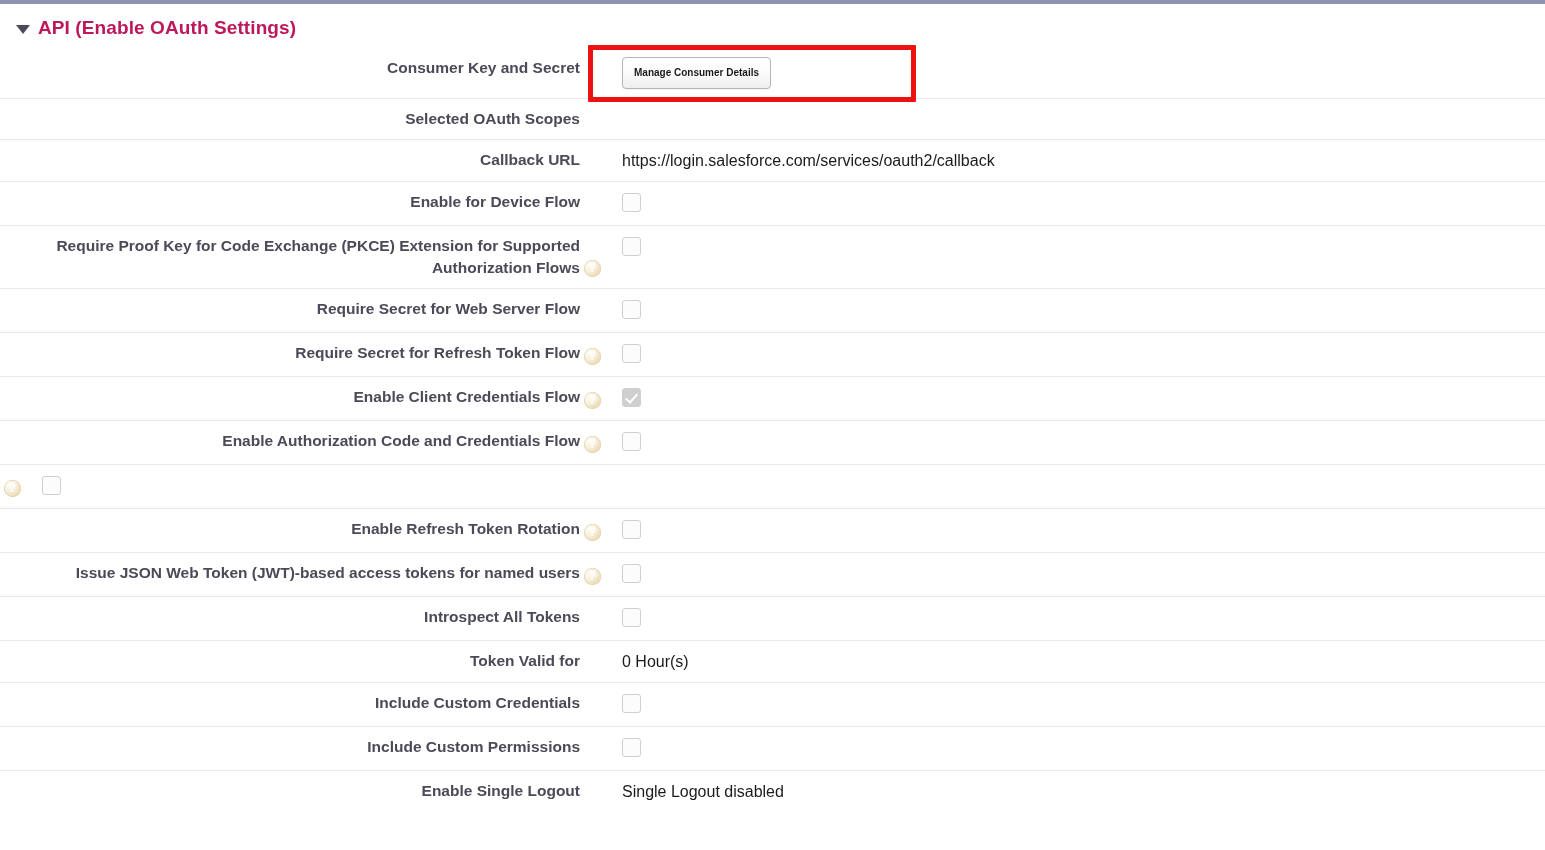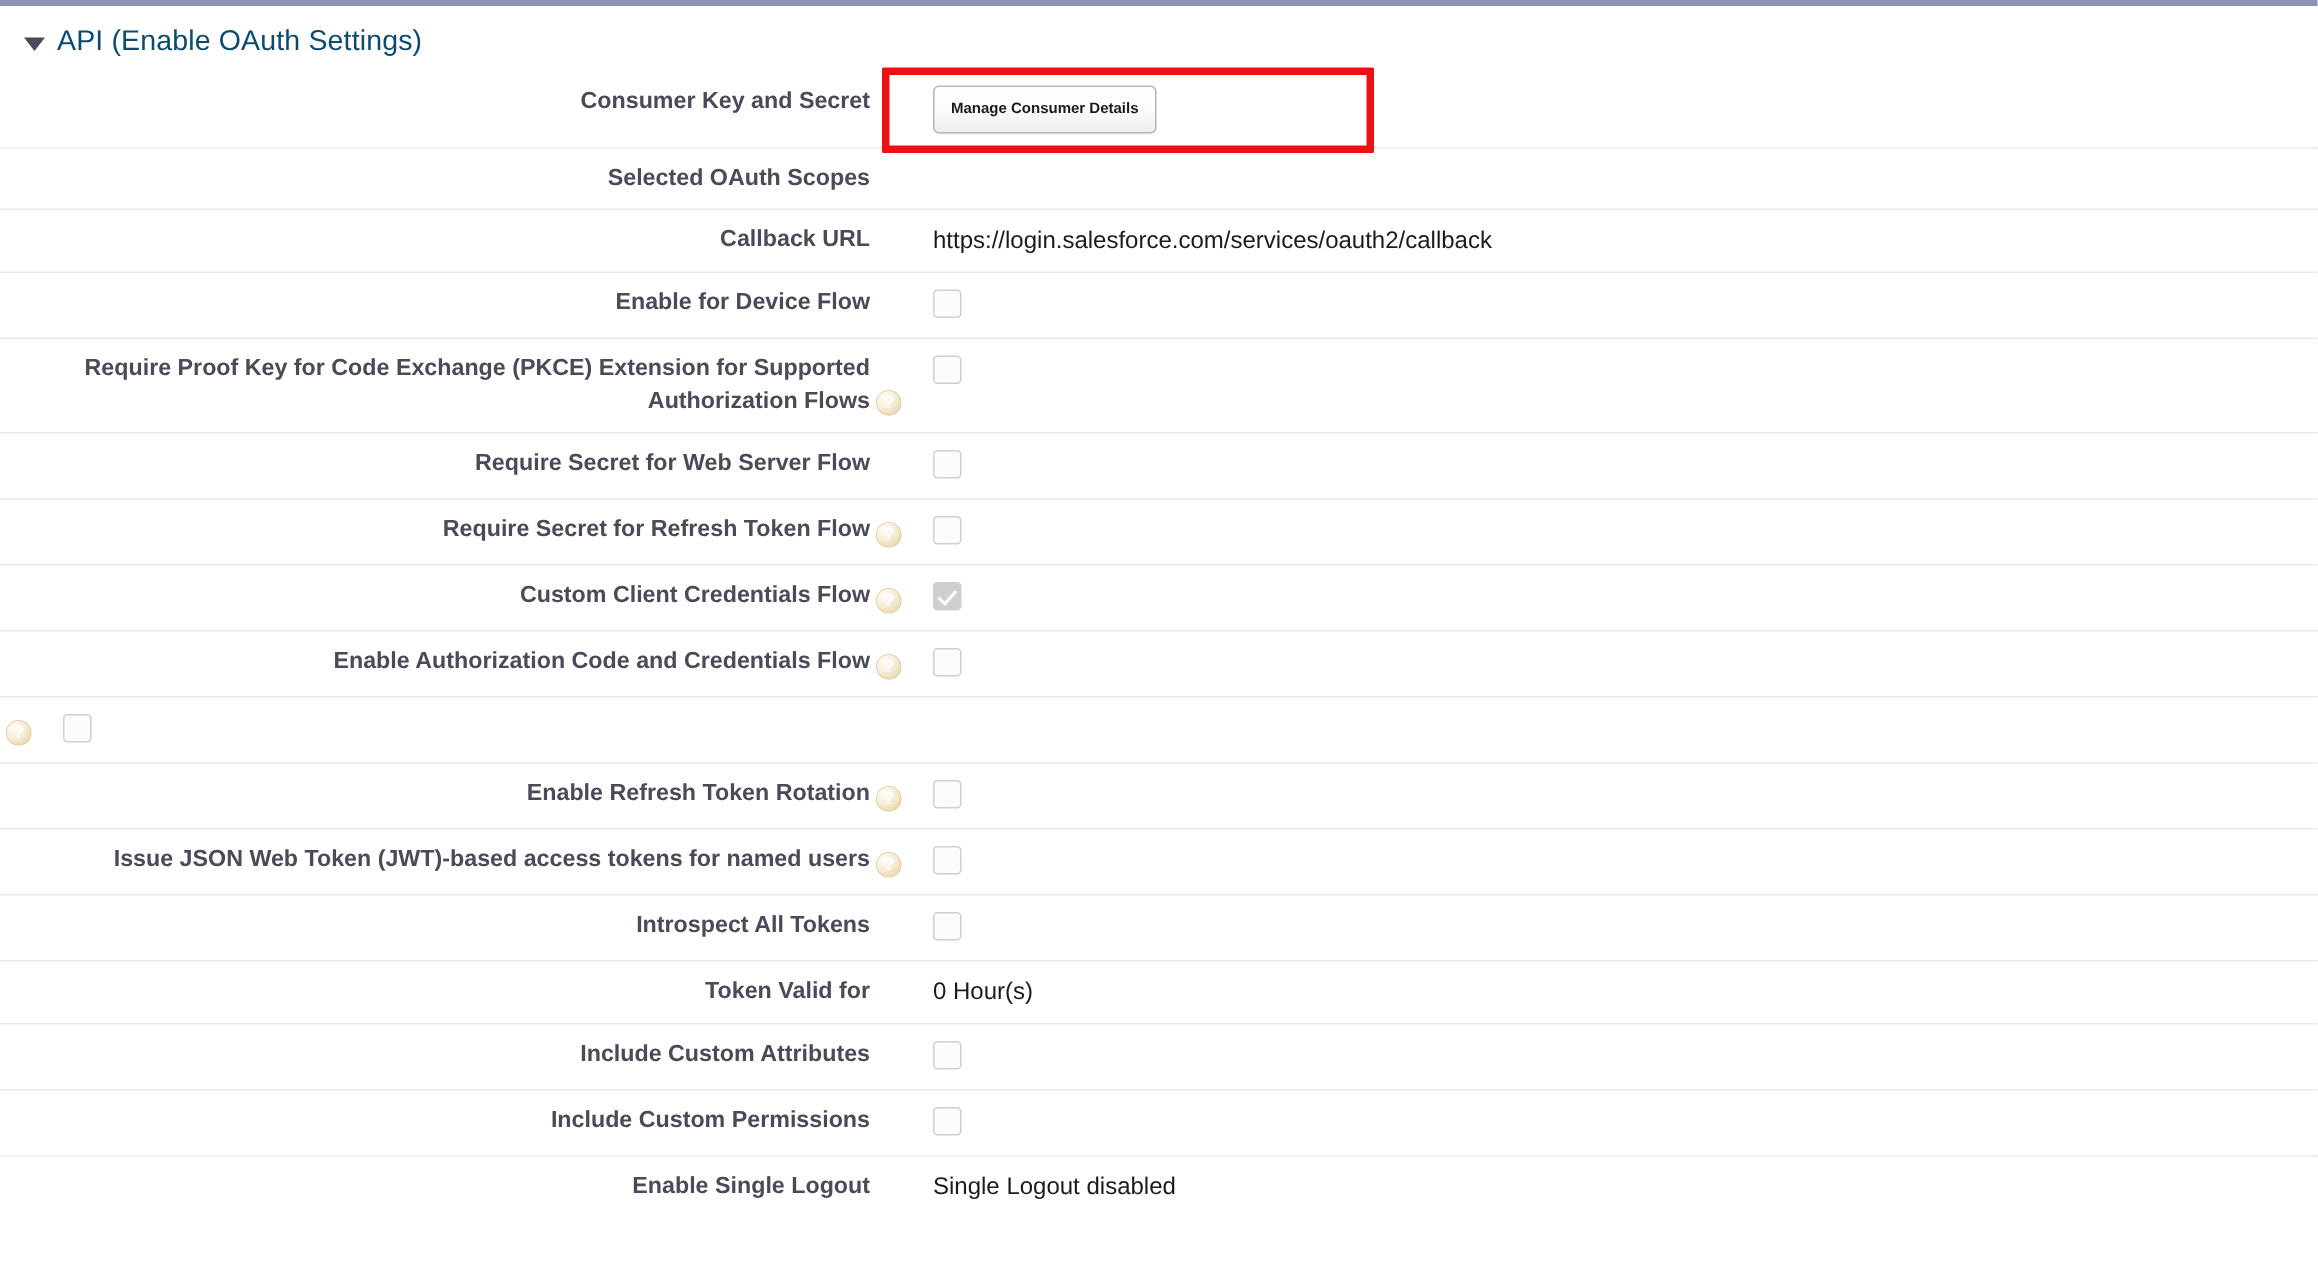--- a/index.html
+++ b/index.html
@@ -48,22 +48,22 @@
     height: 0;
     border-left: 7px solid transparent;
     border-right: 7px solid transparent;
     border-top: 9px solid #4a4a58;
     margin-right: 8px;
     margin-top: 2px;
     flex: 0 0 auto;
   }
   .section-title {
     font-size: 19px;
-    font-weight: normal;
-    color: #0c4a6e;
+    font-weight: bold;
+    color: #be185d;
     letter-spacing: 0.1px;
     white-space: nowrap;
   }
 
   
   .detail-table {
     position: absolute;
     left: 0;
     top: 48px;
     width: 1545px;
@@ -243,21 +243,21 @@
         <div class="value-cell cb"><span class="checkbox"></span></div>
       </div>
       <div class="row">
         <div class="label-cell">Require Secret for Refresh Token Flow</div>
         <div class="help-cell">
           <span class="help-icon">?</span>
         </div>
         <div class="value-cell cb"><span class="checkbox"></span></div>
       </div>
       <div class="row">
-        <div class="label-cell">Custom Client Credentials Flow</div>
+        <div class="label-cell">Enable Client Credentials Flow</div>
         <div class="help-cell">
           <span class="help-icon">?</span>
         </div>
         <div class="value-cell cb"><span class="checkbox checked"></span></div>
       </div>
       <div class="row">
         <div class="label-cell">Enable Authorization Code and Credentials Flow</div>
         <div class="help-cell">
           <span class="help-icon">?</span>
         </div>
@@ -287,21 +287,21 @@
         <div class="label-cell">Introspect All Tokens</div>
         <div class="help-cell"></div>
         <div class="value-cell cb"><span class="checkbox"></span></div>
       </div>
       <div class="row">
         <div class="label-cell">Token Valid for</div>
         <div class="help-cell"></div>
         <div class="value-cell">0 Hour(s)</div>
       </div>
       <div class="row">
-        <div class="label-cell">Include Custom Attributes</div>
+        <div class="label-cell">Include Custom Credentials</div>
         <div class="help-cell"></div>
         <div class="value-cell cb"><span class="checkbox"></span></div>
       </div>
       <div class="row">
         <div class="label-cell">Include Custom Permissions</div>
         <div class="help-cell"></div>
         <div class="value-cell cb"><span class="checkbox"></span></div>
       </div>
       <div class="row no-rule">
         <div class="label-cell">Enable Single Logout</div>

